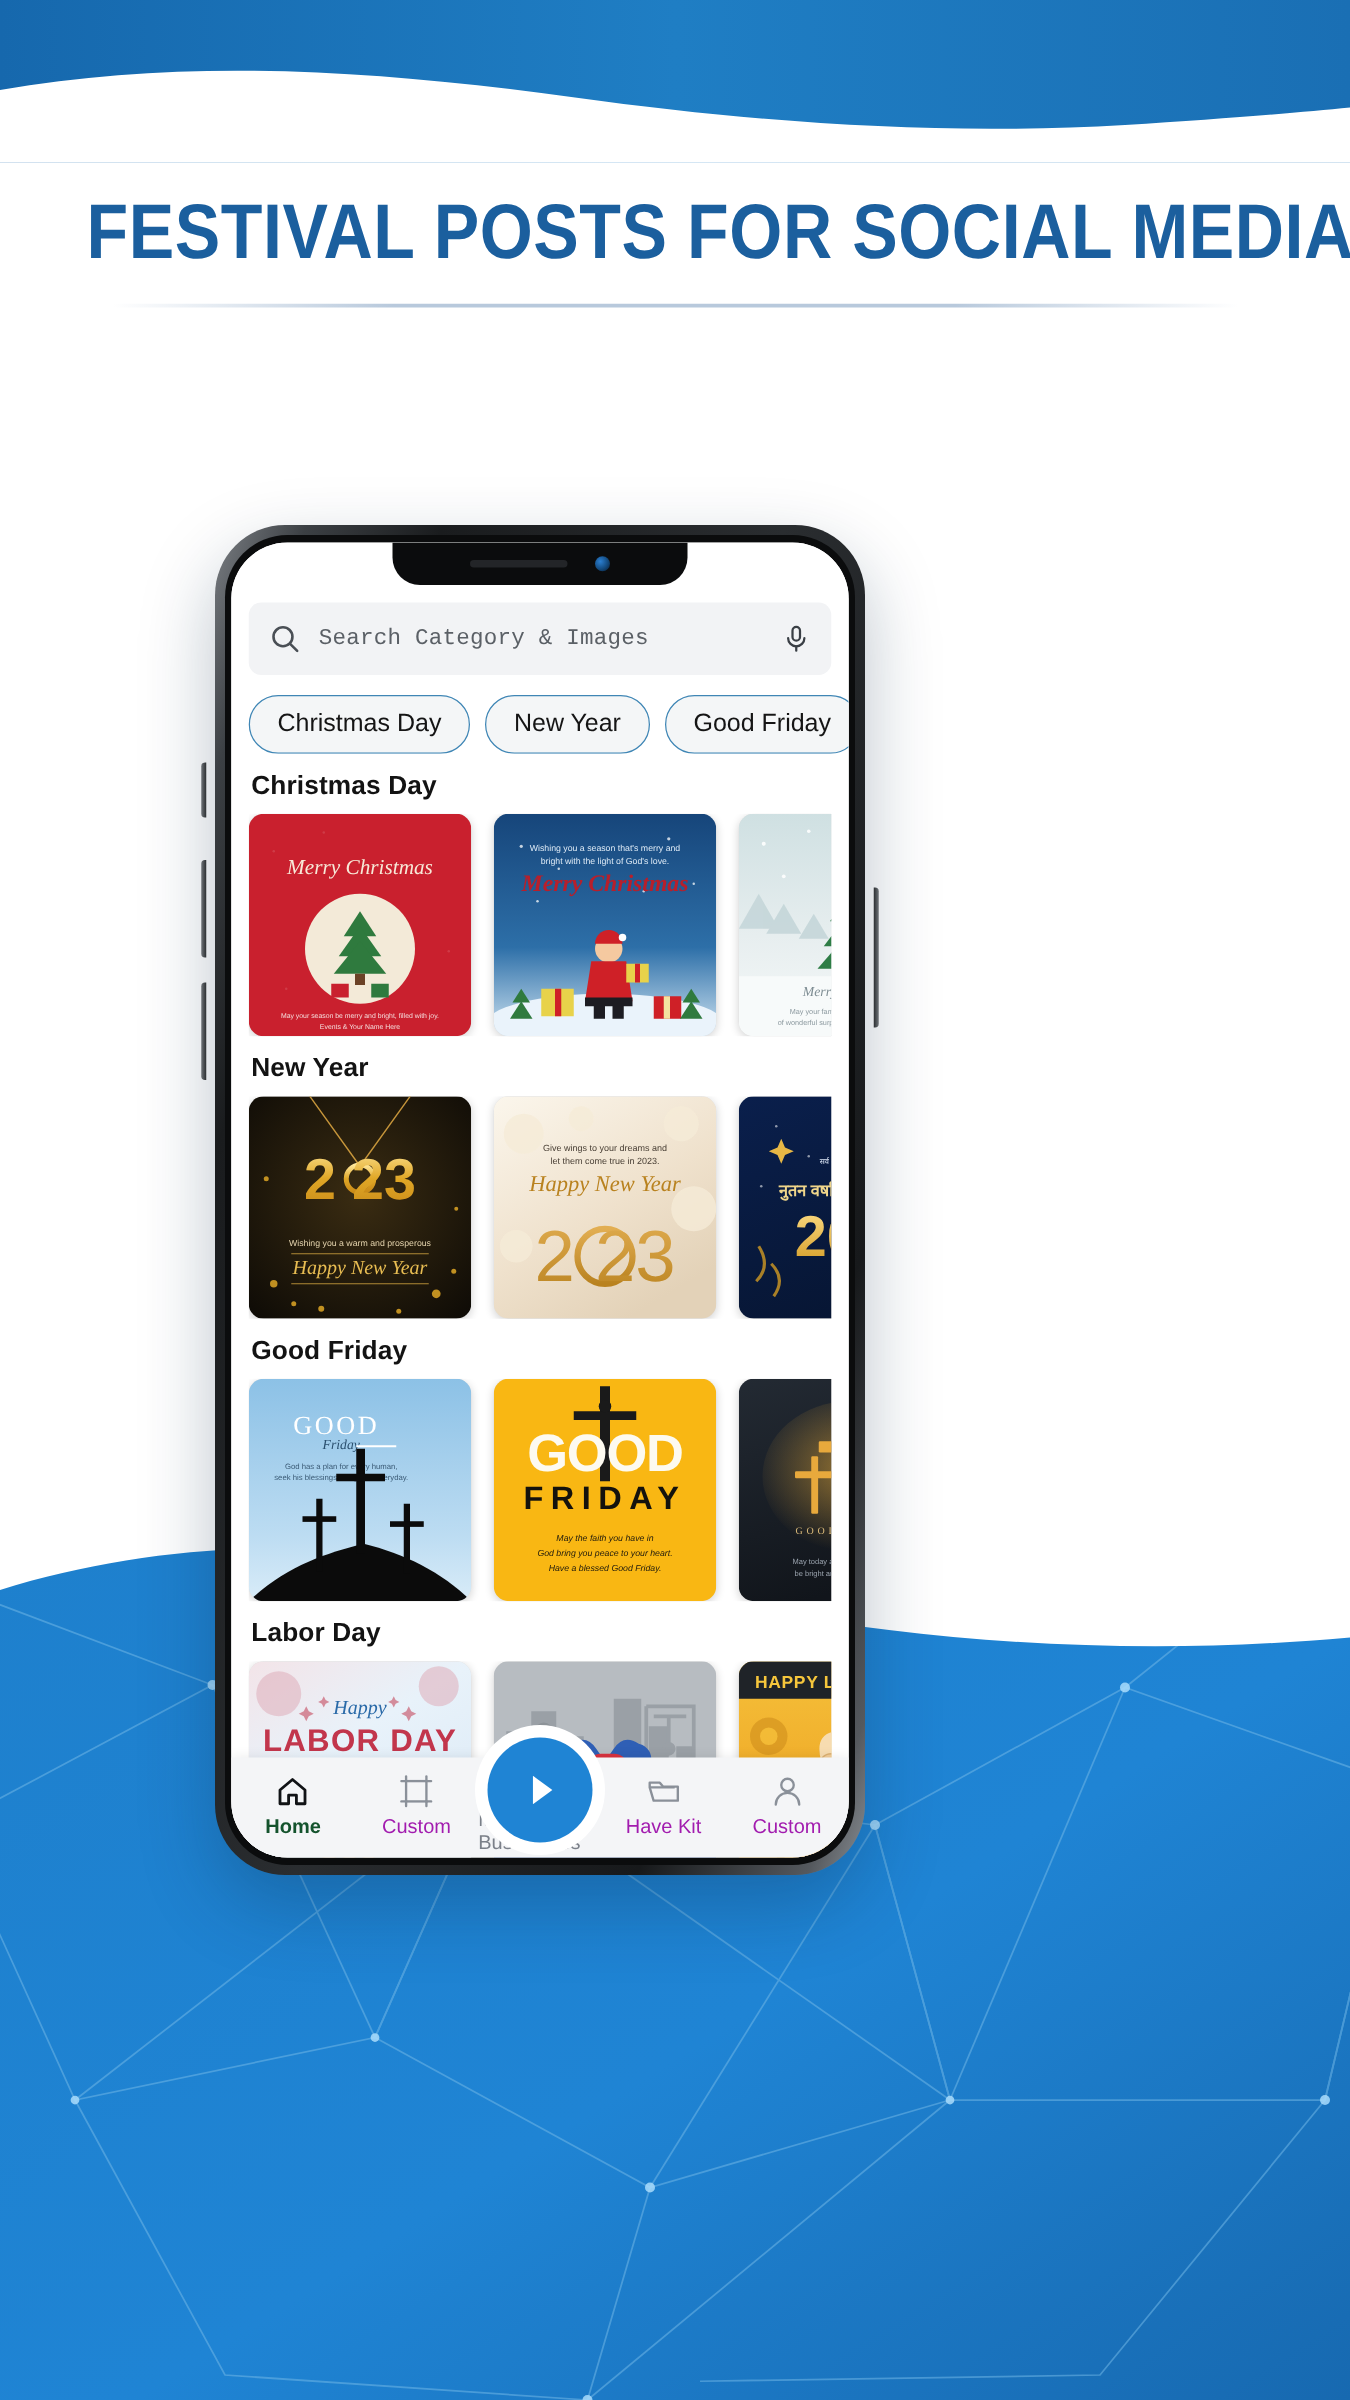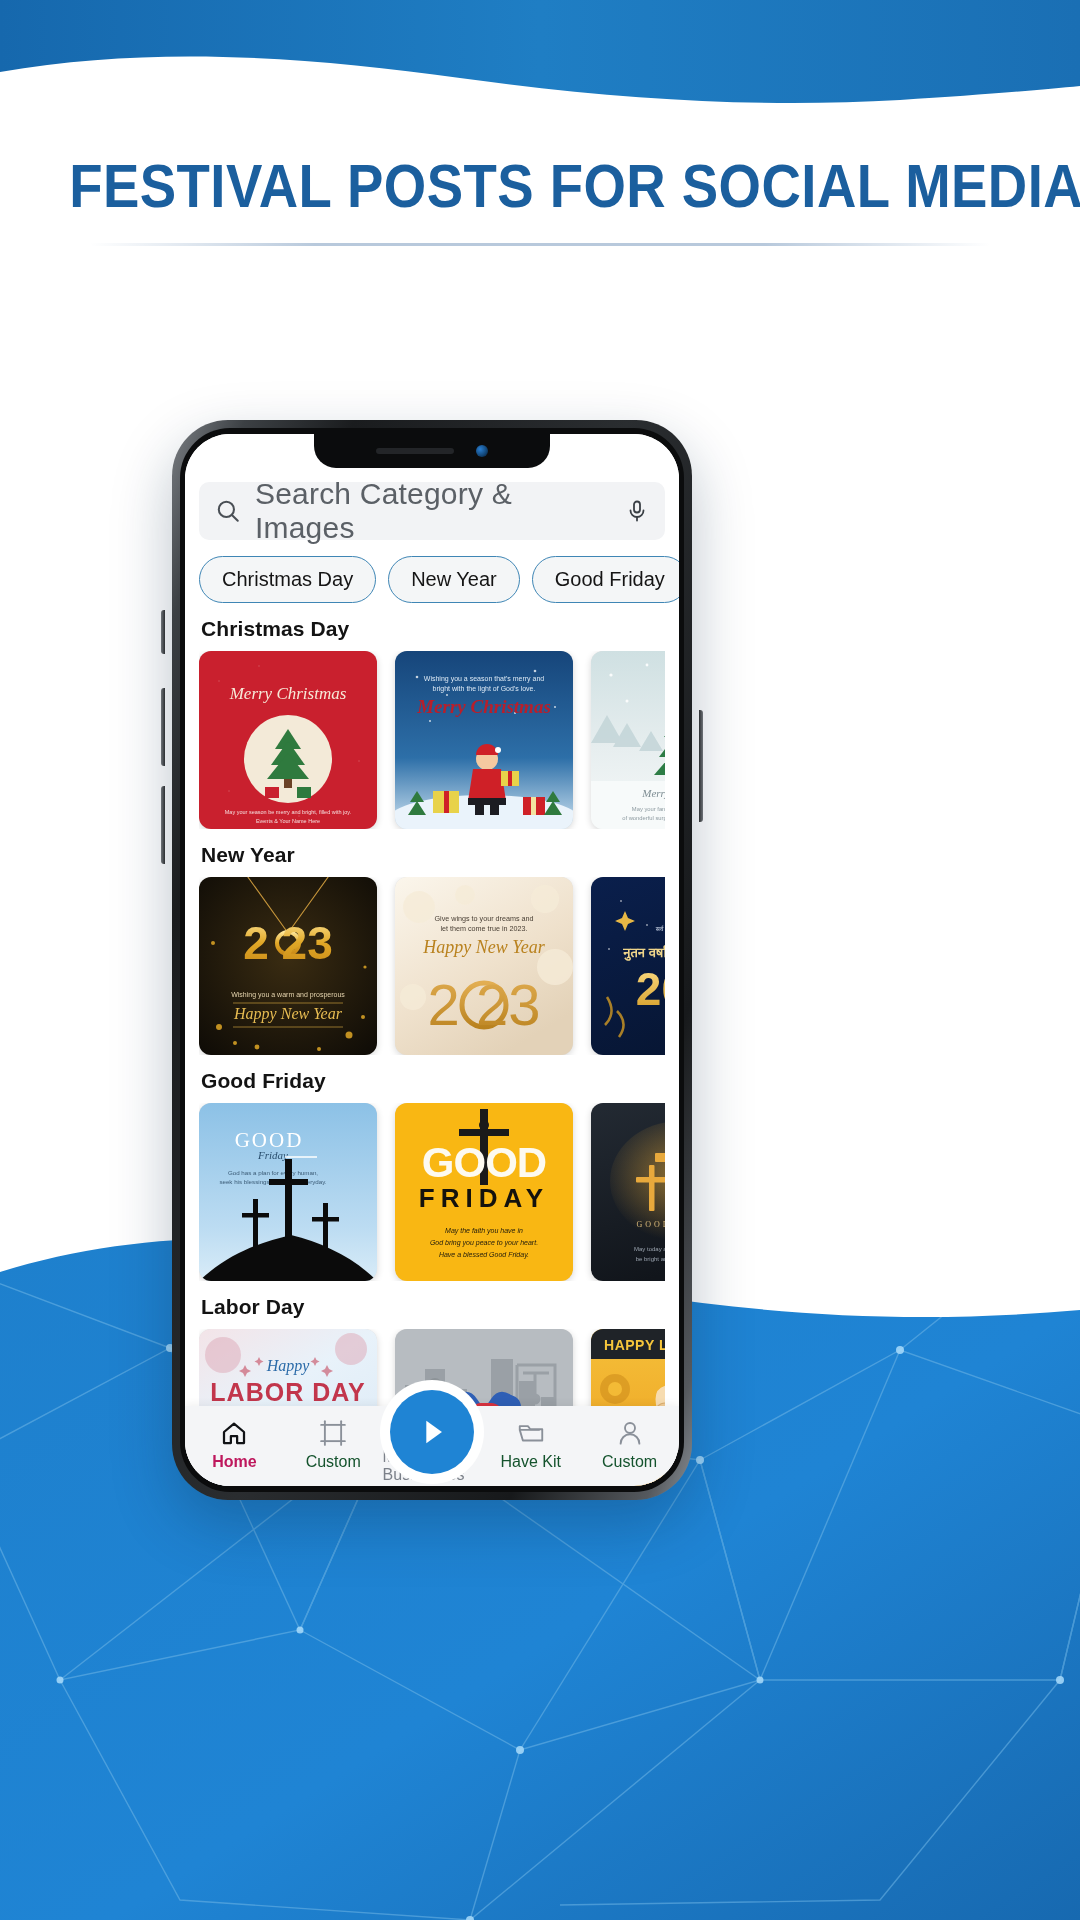--- a/index.html
+++ b/index.html
@@ -149,23 +149,23 @@
     background: #f2f3f5;
     border-radius: 10px;
     display: flex;
     align-items: center;
     padding: 0 16px;
     gap: 14px;
   }
   .search-icon svg, .mic-icon svg { display: block; }
   .search-input {
     flex: 1;
-    font-size: 30px;
+    font-size: 18px;
     color: #5b6066;
-    font-family: Liberation Sans, sans-serif;
+    font-family: Liberation Mono, monospace;
     letter-spacing: .2px;
   }
 
   .chips {
     display: flex;
     gap: 12px;
     padding: 16px 14px 0 14px;
     white-space: nowrap;
     overflow: hidden;
   }
@@ -223,24 +223,24 @@
   }
   .navitem {
     flex: 1;
     display: flex;
     flex-direction: column;
     align-items: center;
     gap: 5px;
   }
   .navitem .label {
     font-size: 16px;
-    color: #14532d;
+    color: #a21caf;
     font-family: "Liberation Sans", sans-serif;
   }
-  .navitem.active .label { color: #be185d; font-weight: 700; }
+  .navitem.active .label { color: #14532d; font-weight: 700; }
   .navitem.center .label { color: #7b8089; }
   .navitem.center { justify-content: flex-end; padding-top: 30px; }
 
   .fab-notch {
     position: absolute;
     left: 50%;
     top: -26px;
     transform: translateX(-50%);
     width: 104px; height: 104px;
     border-radius: 50%;

